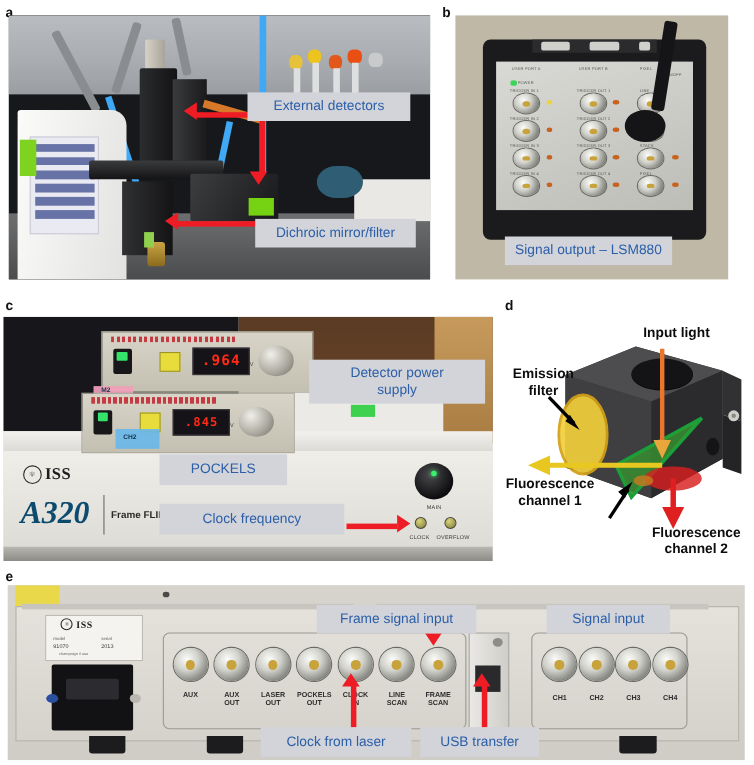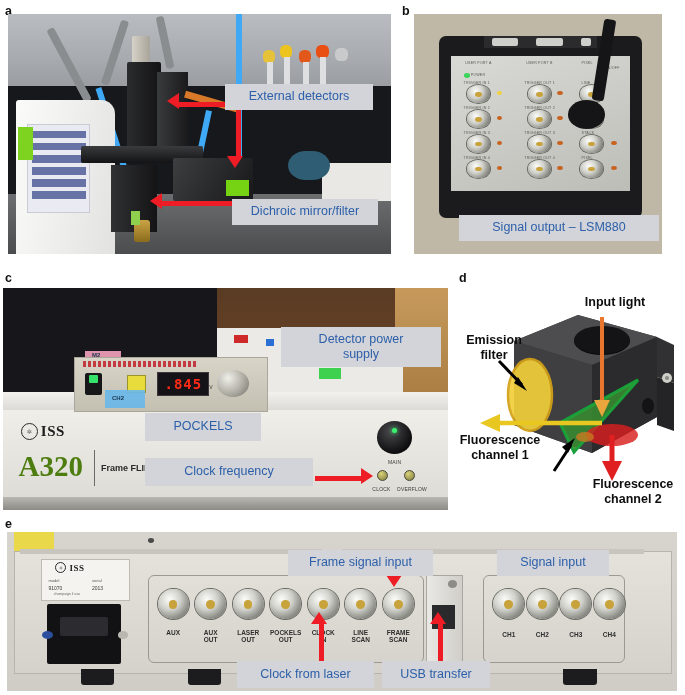--- a/index.html
+++ b/index.html
@@ -107,21 +107,21 @@
             background:radial-gradient(circle at 35% 30%,#f0efe9,#a9a79d 60%,#6e6c64);}
   .pc-tape{position:absolute;background:#6ab7e8;opacity:.92;}
   .pc-tapetxt{position:absolute;color:#16334d;font-size:6px;font-weight:bold;}
   .iss-logo{position:absolute;display:flex;align-items:center;gap:3px;}
   .iss-mark{width:15px;height:15px;border-radius:50%;border:1.5px solid #2a2a2a;
             display:flex;align-items:center;justify-content:center;
             font-size:7px;font-weight:bold;color:#2a2a2a;}
   .iss-word{font-family:"Liberation Serif","DejaVu Serif",serif;font-weight:bold;
             font-size:15px;color:#1d1d1d;letter-spacing:.5px;}
   .a320{position:absolute;font-family:"Liberation Serif","DejaVu Serif",serif;
-        font-weight:bold;font-size:29px;color:#4d7c0f;}
+        font-style:italic;font-weight:bold;font-size:29px;color:#0c4a6e;}
   .fastflim{position:absolute;font-size:9px;font-weight:bold;color:#2a2a2a;}
   .a320bar{position:absolute;width:1px;background:#6a6a6a;}
   .mainbtn{position:absolute;border-radius:50%;background:radial-gradient(circle at 40% 32%,#4a4a4e,#0e0e10 70%);}
   .mainled{position:absolute;width:5px;height:5px;border-radius:50%;background:#3bf06e;box-shadow:0 0 4px #3bf06e;}
   .minilamp{position:absolute;width:9px;height:9px;border-radius:50%;
             background:radial-gradient(circle at 35% 30%,#d9d37a,#7d7a3c);border:1px solid #4a4838;}
   .tinytxt{position:absolute;font-size:5px;color:#3b3b3b;letter-spacing:.2px;}
 
   
   #pd{background:#fff;}
@@ -260,45 +260,56 @@
       <div class="led" style="left:89.5%;top:63%;width:3.2%;height:3.2%;background:#c8631f;"></div>
       <div class="pb-txt" style="left:73%;top:74%;">PIXEL</div>
       <div class="bnc" style="left:72%;top:77.5%;width:13%;height:13%;"></div>
       <div class="led" style="left:89.5%;top:81.5%;width:3.2%;height:3.2%;background:#c8631f;"></div>
     </div>
   </div>
 
   <div class="pb-cable" style="left:74%;top:2%;width:5%;height:34%;transform:rotate(9deg);border-radius:3px;"></div>
   <div class="pb-cable" style="left:62%;top:36%;width:15%;height:12%;border-radius:50%;"></div>
 </div>
-<div class="callout" style="left:459px;top:215px;width:200px;height:26px;">Signal output – LSM880</div>
+<div class="callout" style="left:459px;top:215px;width:152px;height:26px;">Signal output – LSM880</div>
 
 <div class="plabel" style="left:5px;top:272px;">c</div>
 <div class="photo" id="pc" style="left:3px;top:288px;width:445px;height:222px;">
   <div class="pc-walldark"></div>
   <div class="pc-wood"></div>
   <div class="pc-woodr"></div>
   <div class="pc-deskwhite"></div>
   <div style="position:absolute;left:71%;top:36%;width:5%;height:5%;background:#3dd14f;"></div>
   <div style="position:absolute;left:52%;top:21%;width:3%;height:4%;background:#cf2a2a;"></div>
   <div style="position:absolute;left:59%;top:23%;width:2%;height:3%;background:#2c6fd4;"></div>
   <div class="pc-shelf"></div>
   <div class="pc-front"></div>
   <div class="pc-base"></div>
 
+  <div class="psu" style="left:20%;top:6%;width:43%;height:24%;">
+    <div class="psu-hdr"></div>
+    <div class="psu-sw" style="left:5%;top:28%;width:9%;height:42%;"></div>
+    <div class="psu-swg" style="left:7%;top:33%;width:5%;height:15%;"></div>
+    <div class="psu-ybtn" style="left:27%;top:33%;width:9%;height:30%;"></div>
+    <div class="psu-disp" style="left:43%;top:26%;width:26%;height:42%;">
+      <span style="font-size:13px;">.964</span>
+    </div>
+    <div style="position:absolute;left:70%;top:50%;font-size:5px;color:#3a3a36;">V</div>
+    <div class="psu-knob" style="left:74%;top:22%;width:17%;height:52%;"></div>
+  </div>
   <div class="pc-tape" style="left:18.5%;top:28.5%;width:8%;height:6.5%;background:#f0a0b8;"></div>
   <div class="pc-tapetxt" style="left:20%;top:29%;">M2</div>
 
   <div class="psu" style="left:16%;top:31%;width:43%;height:24%;">
     <div class="psu-hdr"></div>
     <div class="psu-sw" style="left:5%;top:28%;width:9%;height:42%;"></div>
     <div class="psu-swg" style="left:7%;top:33%;width:5%;height:15%;"></div>
     <div class="psu-ybtn" style="left:27%;top:33%;width:9%;height:30%;"></div>
     <div class="psu-disp" style="left:43%;top:26%;width:26%;height:42%;">
-      <span style="font-size:14px;">.845</span>
+      <span style="font-size:11px;">.845</span>
     </div>
     <div style="position:absolute;left:70%;top:50%;font-size:5px;color:#3a3a36;">V</div>
     <div class="psu-knob" style="left:74%;top:22%;width:17%;height:52%;"></div>
   </div>
   <div class="pc-tape" style="left:23%;top:46%;width:9%;height:8%;"></div>
   <div class="pc-tapetxt" style="left:24.5%;top:48%;">CH2</div>
 
   <div class="iss-logo" style="left:4%;top:61%;">
     <span class="iss-mark">⚛</span>
     <span class="iss-word">ISS</span>

